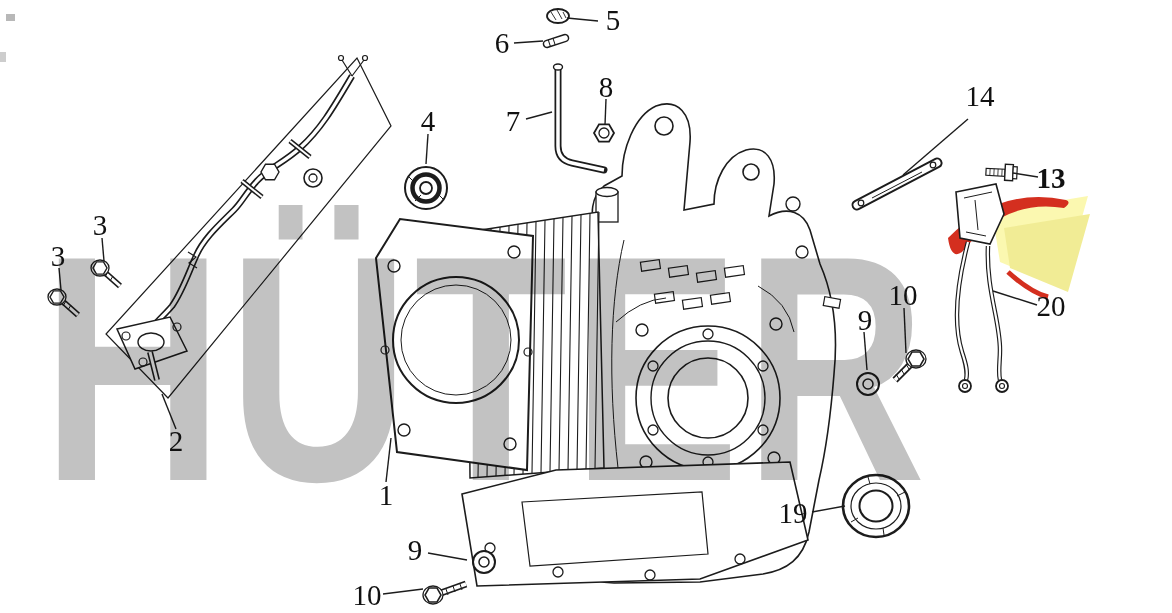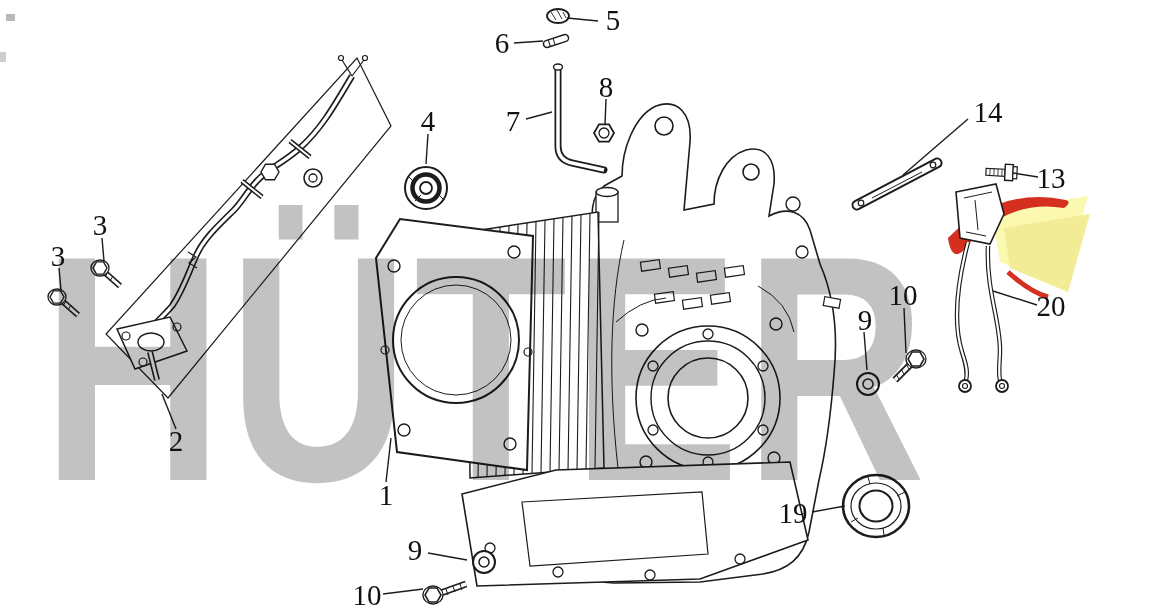--- a/index.html
+++ b/index.html
@@ -258,22 +258,22 @@
   </svg>
 
   <div class="watermark">HÜTER</div>
 
   <div id="callouts">
       <div class="callout" style="left: 613px; top: 20px;">5</div>
       <div class="callout" style="left: 502px; top: 43px;">6</div>
       <div class="callout" style="left: 606px; top: 87px;">8</div>
       <div class="callout" style="left: 513px; top: 121px;">7</div>
       <div class="callout" style="left: 428px; top: 121px;">4</div>
-      <div class="callout" style="left: 980px; top: 112px; margin-left: 8px;">14</div>
-      <div class="callout" style="left: 1051px; top: 178px;">13</div>
+      <div class="callout" style="left: 980px; top: 96px;">14</div>
+      <div class="callout" style="left: 1051px; top: 178px; font-weight: bold;">13</div>
       <div class="callout" style="left: 100px; top: 225px;">3</div>
       <div class="callout" style="left: 58px; top: 256px;">3</div>
       <div class="callout" style="left: 903px; top: 295px;">10</div>
       <div class="callout" style="left: 865px; top: 320px;">9</div>
       <div class="callout" style="left: 1051px; top: 306px;">20</div>
       <div class="callout" style="left: 176px; top: 441px;">2</div>
       <div class="callout" style="left: 386px; top: 495px;">1</div>
       <div class="callout" style="left: 793px; top: 513px;">19</div>
       <div class="callout" style="left: 415px; top: 550px;">9</div>
       <div class="callout" style="left: 367px; top: 595px;">10</div>

